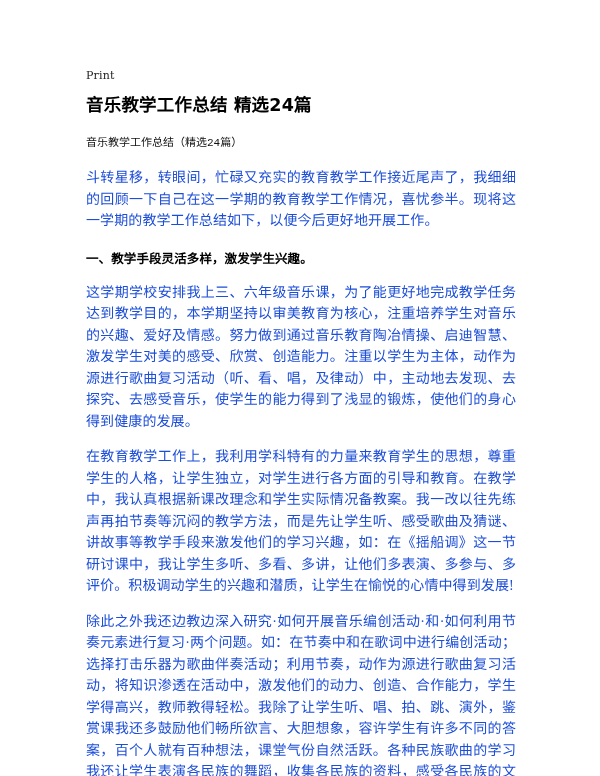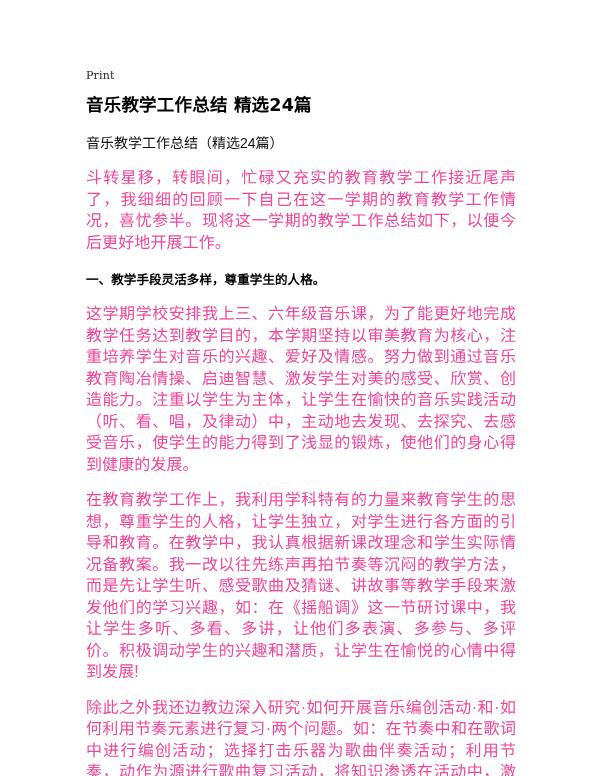--- a/index.html
+++ b/index.html
@@ -47,50 +47,50 @@
     font-family: "DejaVu Sans", "Liberation Sans", sans-serif;
     font-weight: bold;
     font-size: 17.5px;
     line-height: 26px;
     text-align: left;
     color: #000000;
     letter-spacing: 0.2px;
   }
   .subtitle {
     margin: 16px 0 0 0;
-    font-size: 14px;
+    font-size: 11px;
     line-height: 18px;
     color: #111111;
-    font-family: Liberation Sans, sans-serif;
+    font-family: Liberation Mono, monospace;
   }
   .article-heading {
     margin: 12px 0 0 0;
     font-size: 12.5px;
     line-height: 18px;
     font-weight: bold;
     color: #000000;
     font-family: "DejaVu Serif", "Liberation Serif", serif;
   }
   .section-heading {
     margin: 17px 0 0 0;
     font-size: 12.5px;
     line-height: 19px;
     font-weight: bold;
     color: #000000;
     font-family: "DejaVu Sans", "Liberation Sans", sans-serif;
     letter-spacing: 0.1px;
   }
   p.body-text {
     margin: 14px 0 0 0;
-    font-size: 16px;
+    font-size: 14px;
     line-height: 21.5px;
-    color: #ec4899;
+    color: #1d4ed8;
     text-align: justify;
     text-justify: inter-ideograph;
-    font-family: Liberation Sans, sans-serif;
+    font-family: Liberation Serif, serif;
     letter-spacing: 0.1px;
   }
   p.body-text:first-of-type {
     margin-top: 15px;
   }
 </style>
 </head>
 <body>
 
 <div class="page">
@@ -99,22 +99,22 @@
 
   <div class="content">
 
     <h1 class="doc-title">音乐教学工作总结 精选24篇</h1>
 
     <div class="subtitle">音乐教学工作总结（精选24篇）</div>
 
 
     <p class="body-text">斗转星移，转眼间，忙碌又充实的教育教学工作接近尾声了，我细细的回顾一下自己在这一学期的教育教学工作情况，喜忧参半。现将这一学期的教学工作总结如下，以便今后更好地开展工作。</p>
 
-    <h2 class="section-heading">一、教学手段灵活多样，尊重学生的人格。</h2>
+    <h2 class="section-heading">一、教学手段灵活多样，激发学生兴趣。</h2>
 
-    <p class="body-text">这学期学校安排我上三、六年级音乐课，为了能更好地完成教学任务达到教学目的，本学期坚持以审美教育为核心，注重培养学生对音乐的兴趣、爱好及情感。努力做到通过音乐教育陶冶情操、启迪智慧、激发学生对美的感受、欣赏、创造能力。注重以学生为主体，让学生在愉快的音乐实践活动（听、看、唱，及律动）中，主动地去发现、去探究、去感受音乐，使学生的能力得到了浅显的锻炼，使他们的身心得到健康的发展。</p>
+    <p class="body-text">这学期学校安排我上三、六年级音乐课，为了能更好地完成教学任务达到教学目的，本学期坚持以审美教育为核心，注重培养学生对音乐的兴趣、爱好及情感。努力做到通过音乐教育陶冶情操、启迪智慧、激发学生对美的感受、欣赏、创造能力。注重以学生为主体，动作为源进行歌曲复习活动（听、看、唱，及律动）中，主动地去发现、去探究、去感受音乐，使学生的能力得到了浅显的锻炼，使他们的身心得到健康的发展。</p>
 
     <p class="body-text">在教育教学工作上，我利用学科特有的力量来教育学生的思想，尊重学生的人格，让学生独立，对学生进行各方面的引导和教育。在教学中，我认真根据新课改理念和学生实际情况备教案。我一改以往先练声再拍节奏等沉闷的教学方法，而是先让学生听、感受歌曲及猜谜、讲故事等教学手段来激发他们的学习兴趣，如：在《摇船调》这一节研讨课中，我让学生多听、多看、多讲，让他们多表演、多参与、多评价。积极调动学生的兴趣和潜质，让学生在愉悦的心情中得到发展!</p>
 
     <p class="body-text">除此之外我还边教边深入研究·如何开展音乐编创活动·和·如何利用节奏元素进行复习·两个问题。如：在节奏中和在歌词中进行编创活动；选择打击乐器为歌曲伴奏活动；利用节奏，动作为源进行歌曲复习活动，将知识渗透在活动中，激发他们的动力、创造、合作能力，学生学得高兴，教师教得轻松。我除了让学生听、唱、拍、跳、演外，鉴赏课我还多鼓励他们畅所欲言、大胆想象，容许学生有许多不同的答案，百个人就有百种想法，课堂气份自然活跃。各种民族歌曲的学习我还让学生表演各民族的舞蹈，收集各民族的资料，感受各民族的文化及风土人情。总之使学生不仅提高了音乐修养，陶冶了情操，愉悦了心情，也扩展了知识面!</p>
 
   </div>
 </div>
 
 </body></html>

